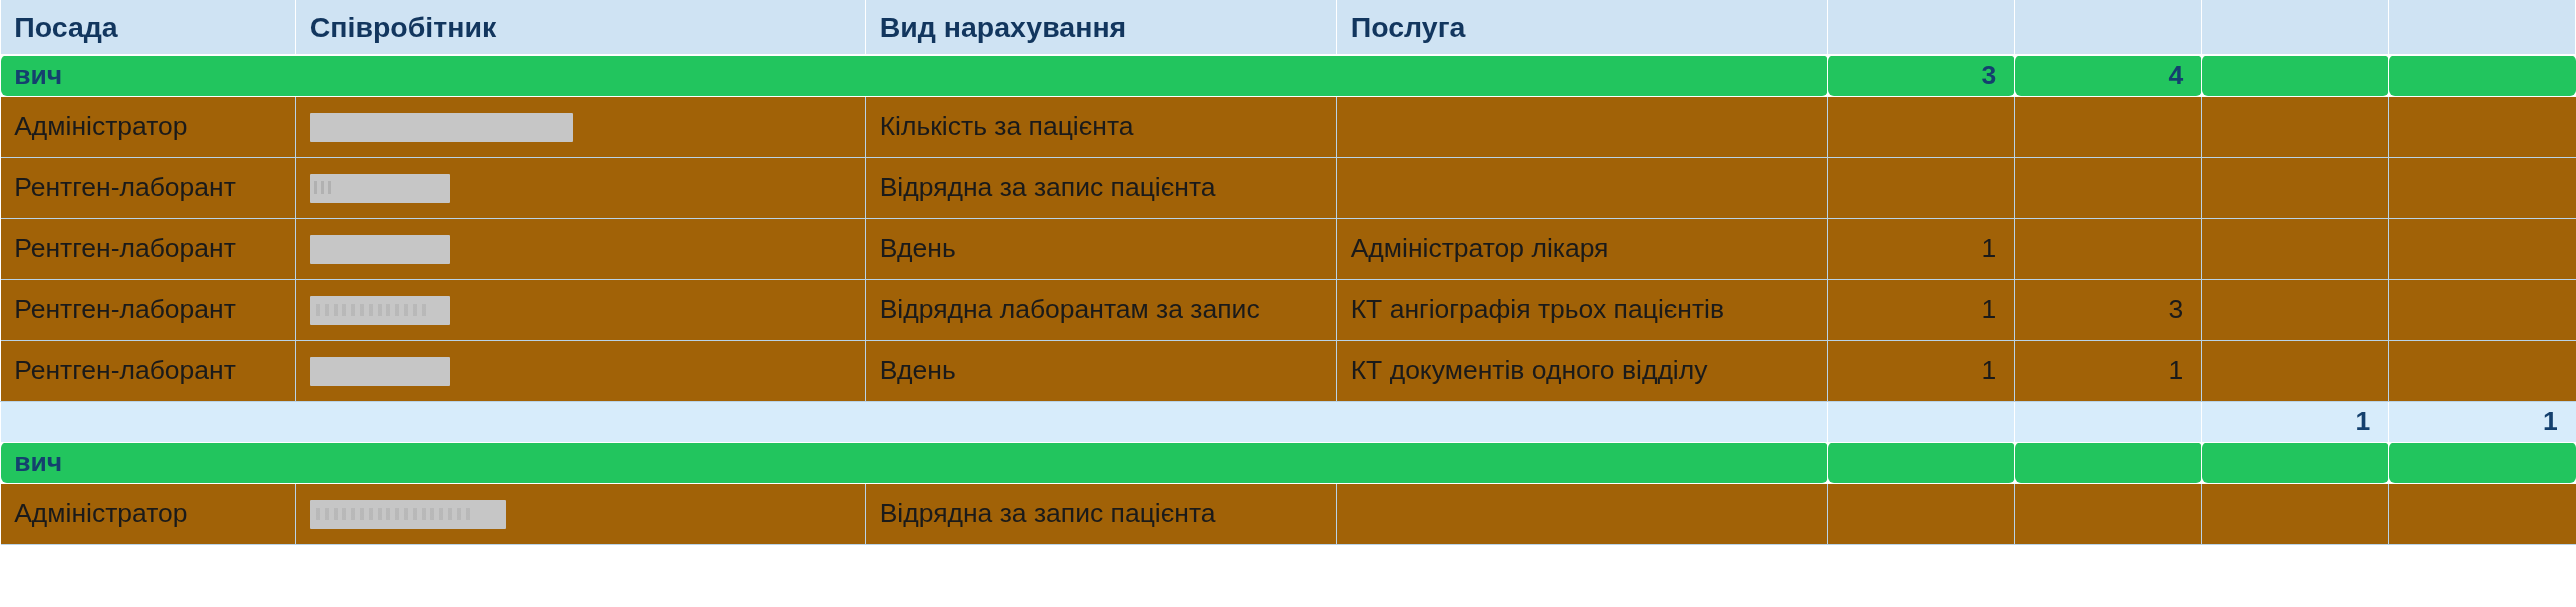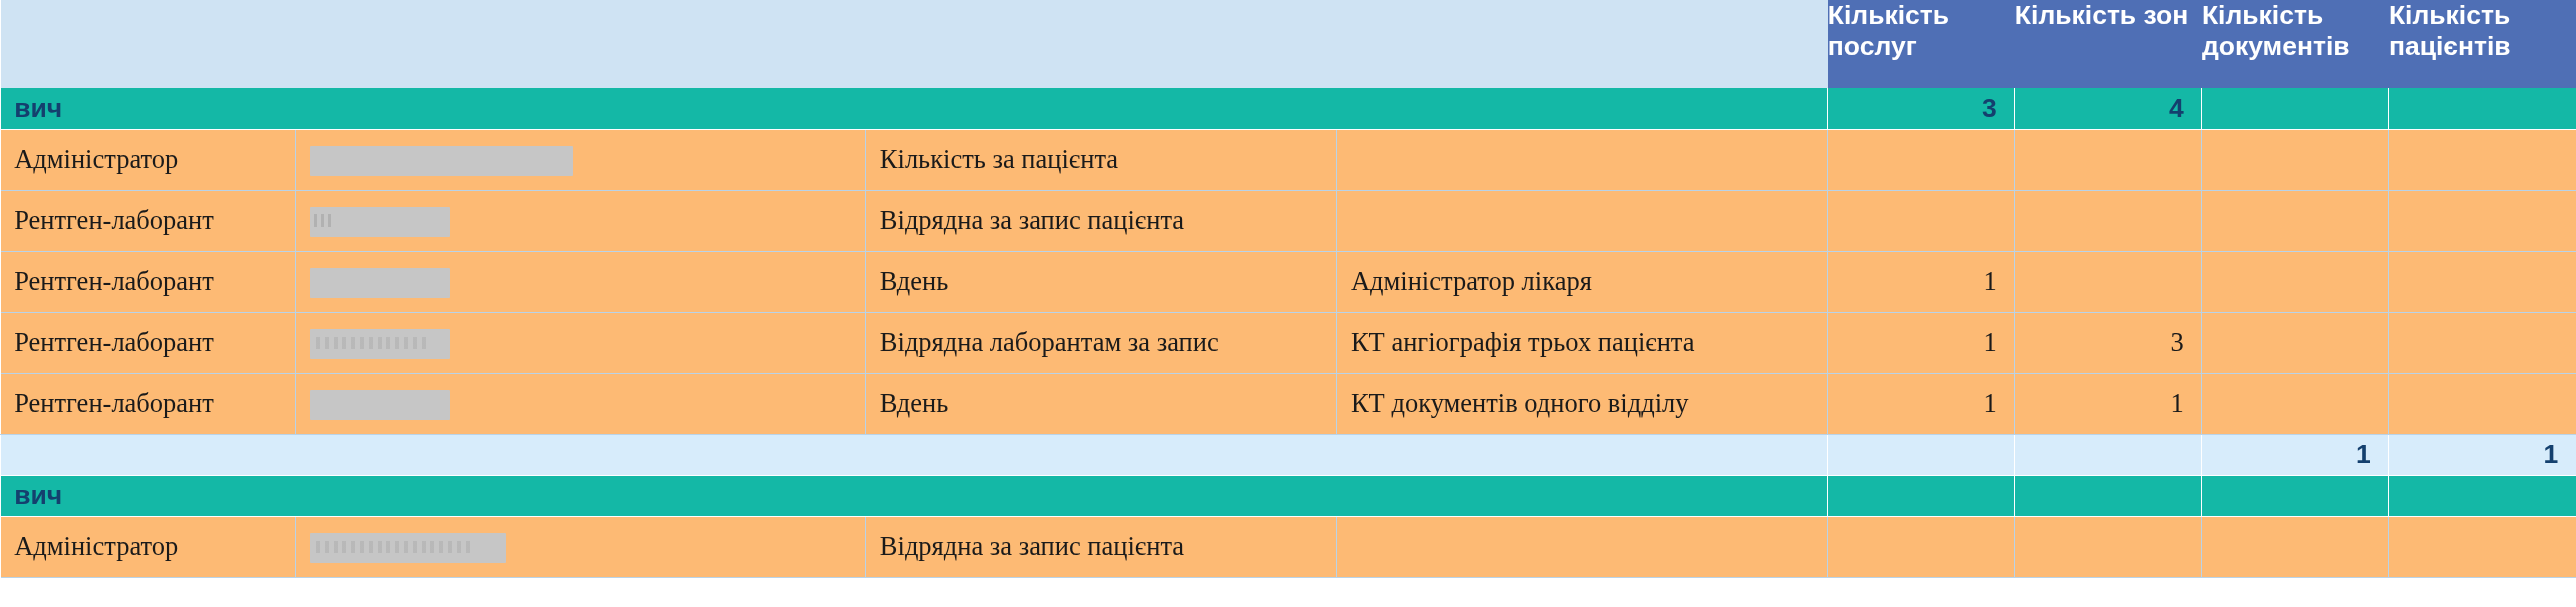--- a/index.html
+++ b/index.html
@@ -61,47 +61,47 @@
     font-size: 28.5px;
   }
   tr.head-cols td.head-cols-num {
     background: #cfe3f3;
     border-right: 1px solid #ffffff;
   }
 
   
   tr.group-row td {
     height: 41px;
-    background: #14b8a6;
+    background: #22c55e;
     color: #14406e;
     font-weight: bold;
     padding: 0 13.7px;
     border-bottom: 1px solid #ffffff;
     font-size: 26.5px;
+    border-radius: 6px;
   }
   tr.group-row td.num {
     text-align: right;
     font-weight: bold;
     color: #14406e;
     padding-right: 17.7px;
     border-left: 1px solid #ffffff;
   }
 
   
   tr.data-row td {
     height: 61px;
     padding: 0 13.7px;
     border-bottom: 1px solid #b9d3e8;
     border-right: 1px solid #b9d3e8;
     vertical-align: middle;
-    background: #fdba74;
+    background: #a16207;
     font-size: 26.5px;
     white-space: nowrap;
     overflow: hidden;
-    font-family: Liberation Serif, serif;
   }
   tr.data-row td.num {
     text-align: right;
     padding-right: 17.7px;
     border-right: 1px solid #b9d3e8;
   }
   tr.data-row td.last-num { border-right: none; }
 
   
   .redact {
@@ -150,26 +150,29 @@
       <col class="c-post">
       <col class="c-emp">
       <col class="c-kind">
       <col class="c-serv">
       <col class="c-num">
       <col class="c-num">
       <col class="c-num">
       <col class="c-num">
     </colgroup>
     <tbody>
-        <tr class="head-top">
-          <td class="head-blank" colspan="4"></td>
-          <td class="head-num">Кількість послуг</td>
-          <td class="head-num">Кількість зон</td>
-          <td class="head-num">Кількість документів</td>
-          <td class="head-num last-num">Кількість пацієнтів</td>
+        <tr class="head-cols">
+          <td>Посада</td>
+          <td>Співробітник</td>
+          <td>Вид нарахування</td>
+          <td>Послуга</td>
+          <td class="head-cols-num"></td>
+          <td class="head-cols-num"></td>
+          <td class="head-cols-num"></td>
+          <td class="head-cols-num last-num"></td>
         </tr>
         <tr class="group-row">
           <td colspan="4">вич</td>
           <td class="num">3</td>
           <td class="num">4</td>
           <td class="num"></td>
           <td class="num last-num"></td>
         </tr>
         <tr class="data-row">
           <td>Адміністратор</td>
@@ -198,21 +201,21 @@
           <td>Адміністратор лікаря</td>
           <td class="num">1</td>
           <td class="num"></td>
           <td class="num"></td>
           <td class="num last-num"></td>
         </tr>
         <tr class="data-row">
           <td>Рентген-лаборант</td>
           <td><span class="redact with-ghost" style="width: 140px;"></span></td>
           <td>Відрядна лаборантам за запис</td>
-          <td>КТ ангіографія трьох пацієнта</td>
+          <td>КТ ангіографія трьох пацієнтів</td>
           <td class="num">1</td>
           <td class="num">3</td>
           <td class="num"></td>
           <td class="num last-num"></td>
         </tr>
         <tr class="data-row">
           <td>Рентген-лаборант</td>
           <td><span class="redact" style="width: 140px;"></span></td>
           <td>Вдень</td>
           <td>КТ документів одного відділу</td>

